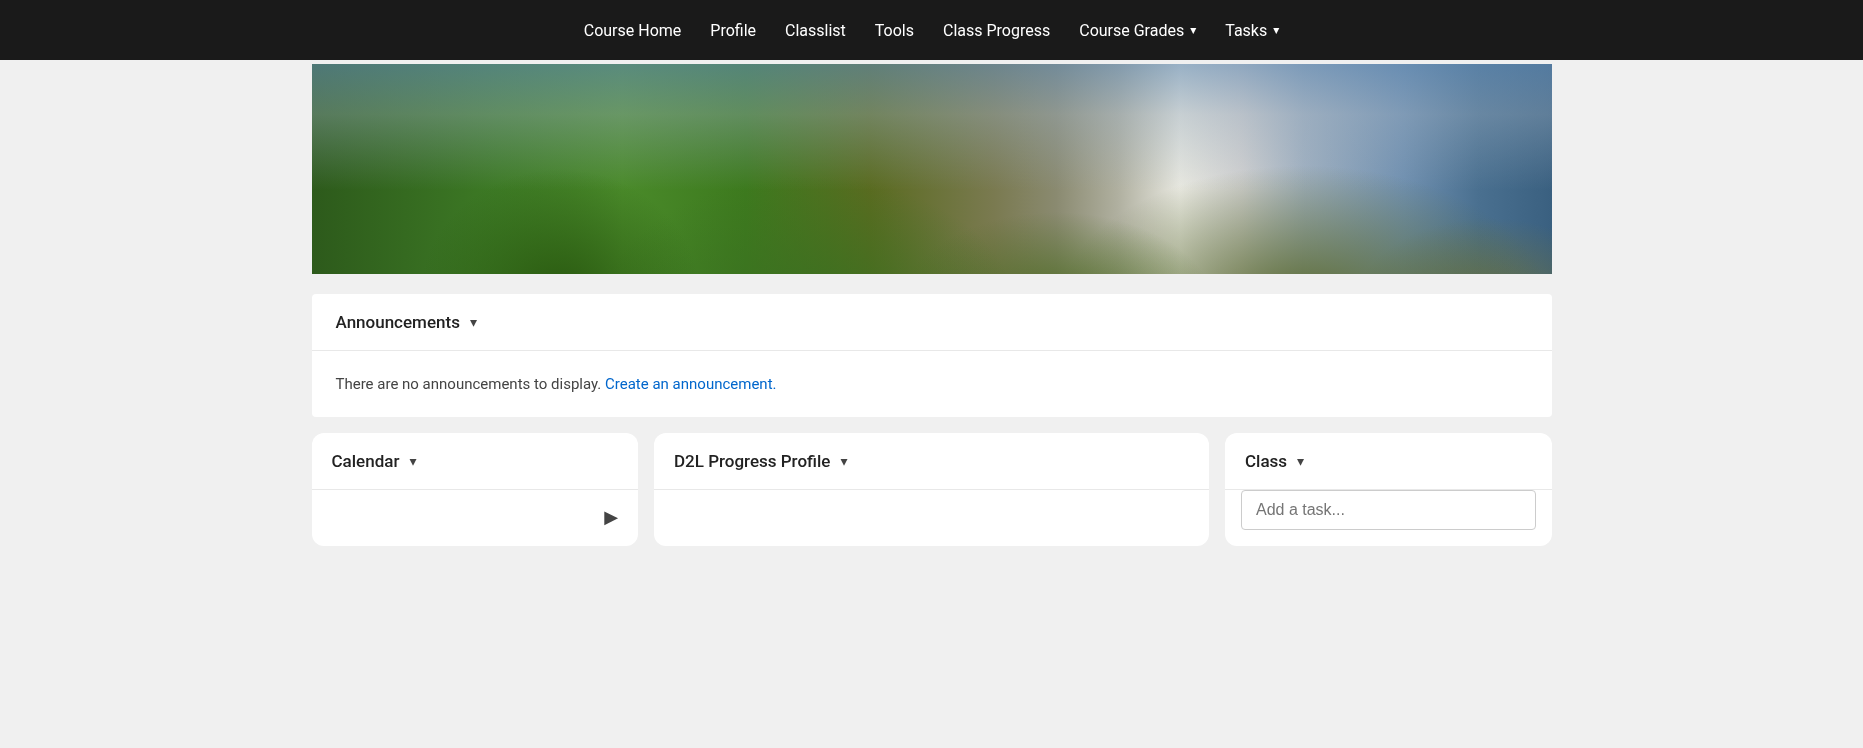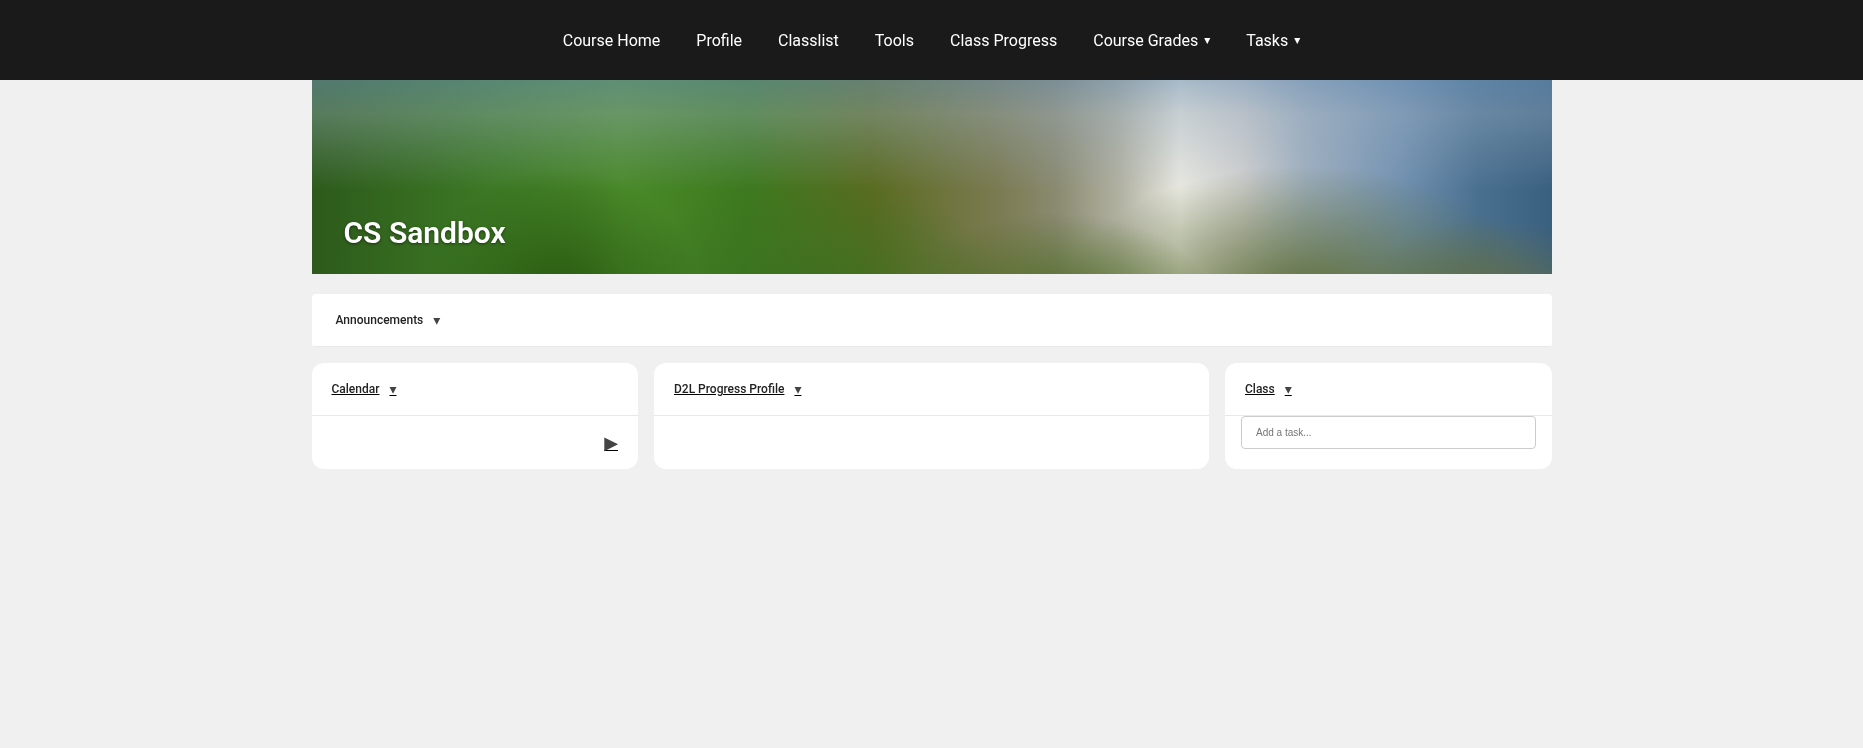--- a/index.html
+++ b/index.html
@@ -11,25 +11,25 @@
     body {
       font-family: -apple-system, BlinkMacSystemFont, "Segoe UI", Roboto, sans-serif;
       background: #f0f0f0;
       min-height: 748px;
       overflow-x: hidden;
     }
 
     
     nav {
       background: #1a1a1a;
-      height: 80px;
+      height: 60px;
       display: flex;
       align-items: center;
       justify-content: center;
-      gap: 8px;
+      gap: 1px;
       padding: 0 20px;
       position: fixed;
       top: 0;
       left: 0;
       right: 0;
       z-index: 100;
     }
 
     .nav-item {
       color: #ffffff;
@@ -149,21 +149,21 @@
     .widget-header {
       padding: 18px 24px;
       display: flex;
       align-items: center;
       gap: 10px;
       border-bottom: 1px solid #e8e8e8;
       cursor: pointer;
     }
 
     .widget-header-title {
-      font-size: 12px;
+      font-size: 17px;
       font-weight: 500;
       color: #222222;
     }
 
     .widget-chevron {
       color: #444444;
       font-size: 14px;
     }
 
     .widget-body {
@@ -186,34 +186,33 @@
       display: grid;
       grid-template-columns: 1fr 1.7fr 1fr;
       gap: 16px;
       margin-top: 0;
     }
 
     .bottom-widget {
       background: #ffffff;
       border-radius: 12px;
       min-height: 100px;
-      text-decoration: underline;
     }
 
     .bottom-widget .widget-header {
       padding: 18px 20px;
     }
 
     
     .task-input {
       margin: 0 16px 16px 16px;
       padding: 10px 14px;
       border: 1px solid #cccccc;
       border-radius: 4px;
-      font-size: 10px;
+      font-size: 16px;
       color: #6d28d9;
       width: calc(100% - 32px);
       outline: none;
     }
 
     
     .calendar-arrow {
       color: #444;
       font-size: 18px;
     }
@@ -241,30 +240,35 @@
   <a class="nav-item">
     <span>Tasks</span>
     <span class="nav-chevron">▾</span>
   </a>
 </nav>
 
 <div class="main-content">
 
   <div class="hero-banner">
     <div class="hero-image"></div>
-    <h1 class="hero-title">CS Sandbox</h1>
   </div>
 
   <div class="page-body">
 
     <div class="widget">
       <div class="widget-header">
         <span class="widget-header-title">Announcements</span>
         <span class="widget-chevron">▾</span>
       </div>
+      <div class="widget-body">
+        <p class="announcements-empty">
+          <span>There are no announcements to display.</span>
+          <a class="create-announcement-link">Create an announcement.</a>
+        </p>
+      </div>
     </div>
 
     <div class="bottom-row">
 
       <div class="bottom-widget">
         <div class="widget-header">
           <span class="widget-header-title">Calendar</span>
           <span class="widget-chevron">▾</span>
         </div>
         <div class="calendar-body">

